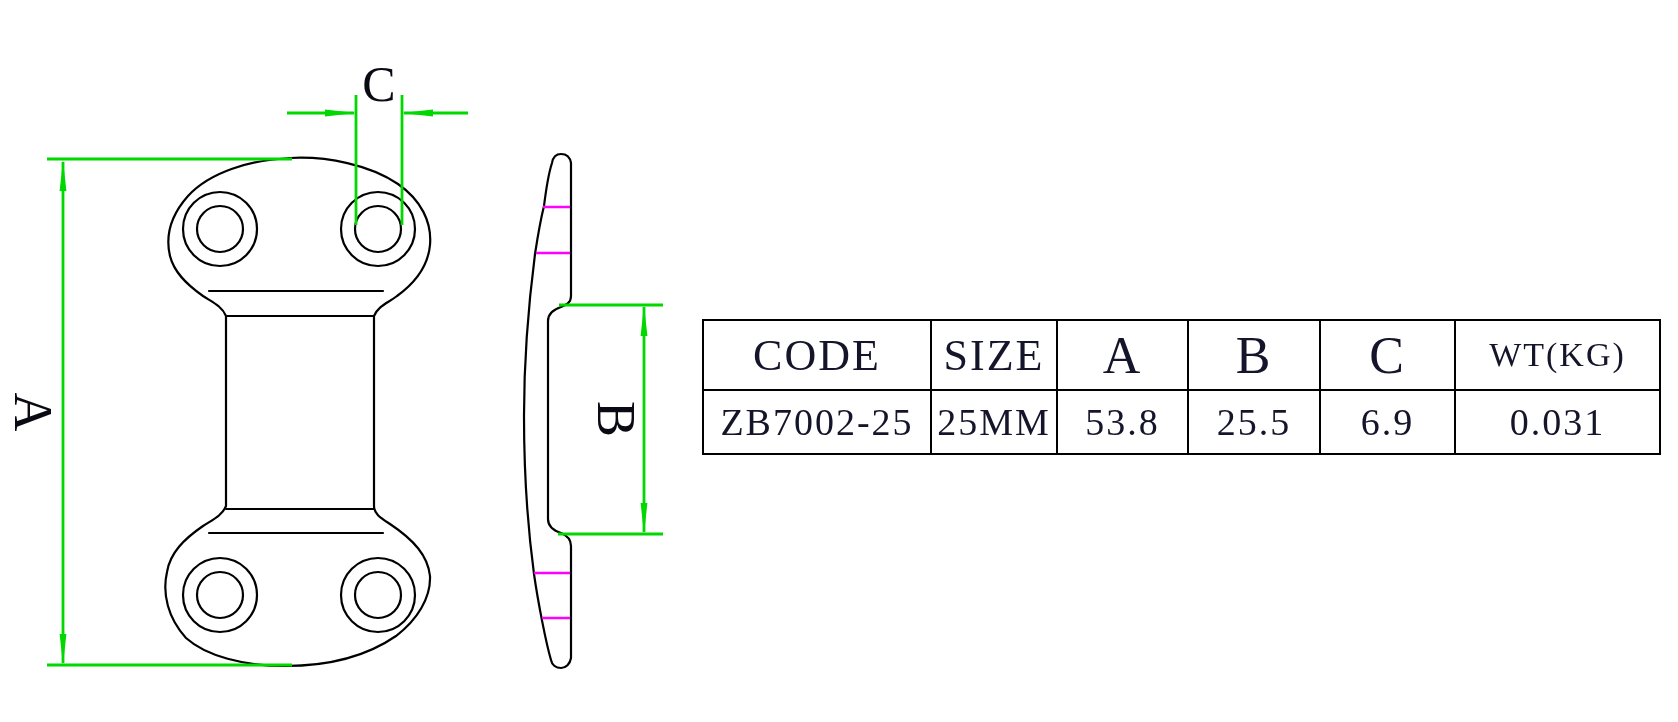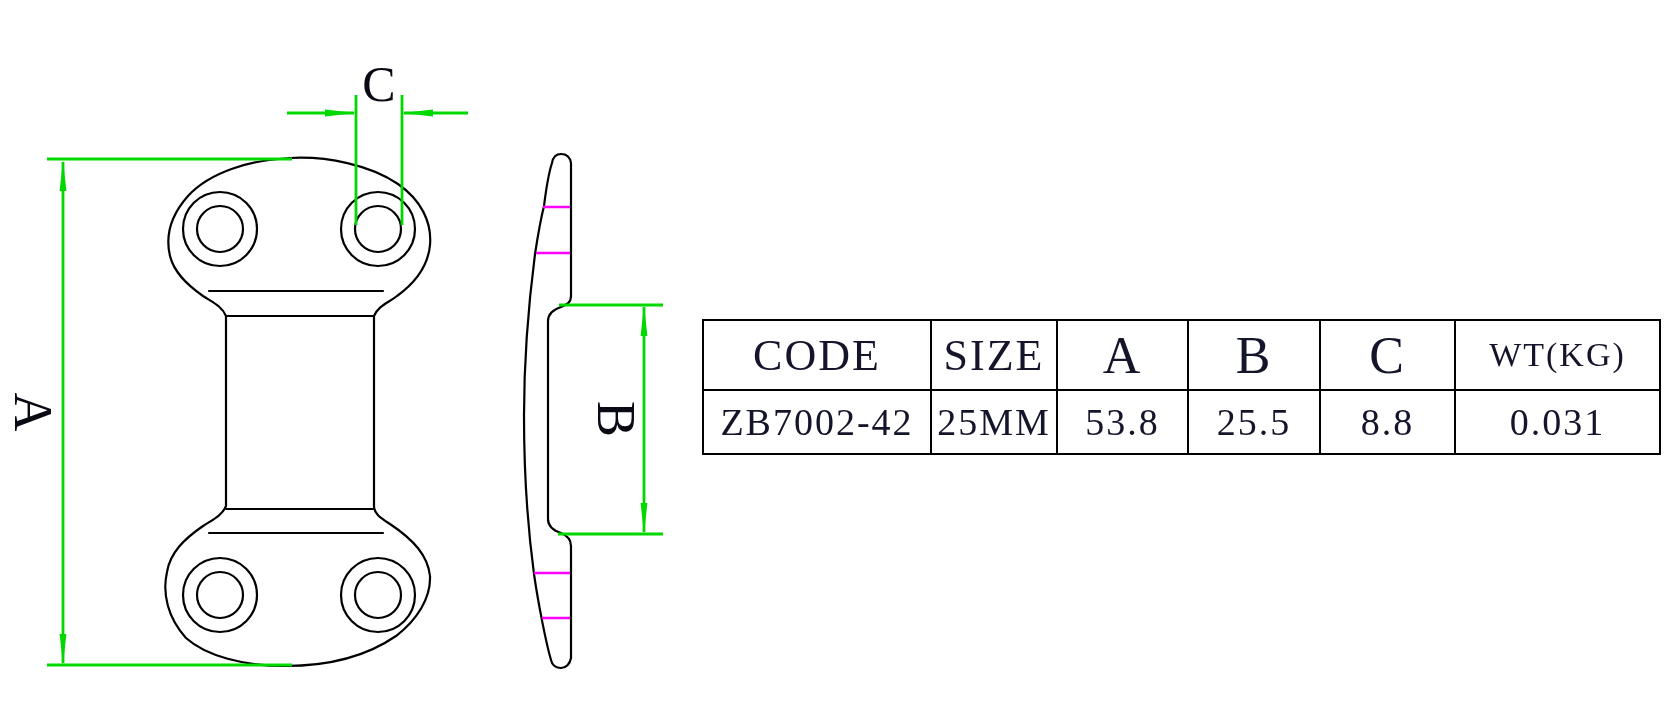--- a/index.html
+++ b/index.html
@@ -181,21 +181,21 @@
   <tbody>
     <tr class="hdr">
       <td class="h-med">CODE</td>
       <td class="h-med">SIZE</td>
       <td class="h-big">A</td>
       <td class="h-big">B</td>
       <td class="h-big">C</td>
       <td class="h-small">WT(KG)</td>
     </tr>
     <tr class="val-row">
-      <td class="val">ZB7002-42</td>
+      <td class="val">ZB7002-25</td>
       <td class="val">25MM</td>
       <td class="val">53.8</td>
       <td class="val">25.5</td>
-      <td class="val cell-left">8.8</td>
+      <td class="val cell-left">6.9</td>
       <td class="val">0.031</td>
     </tr>
   </tbody>
 </table>
 
 </body></html>

